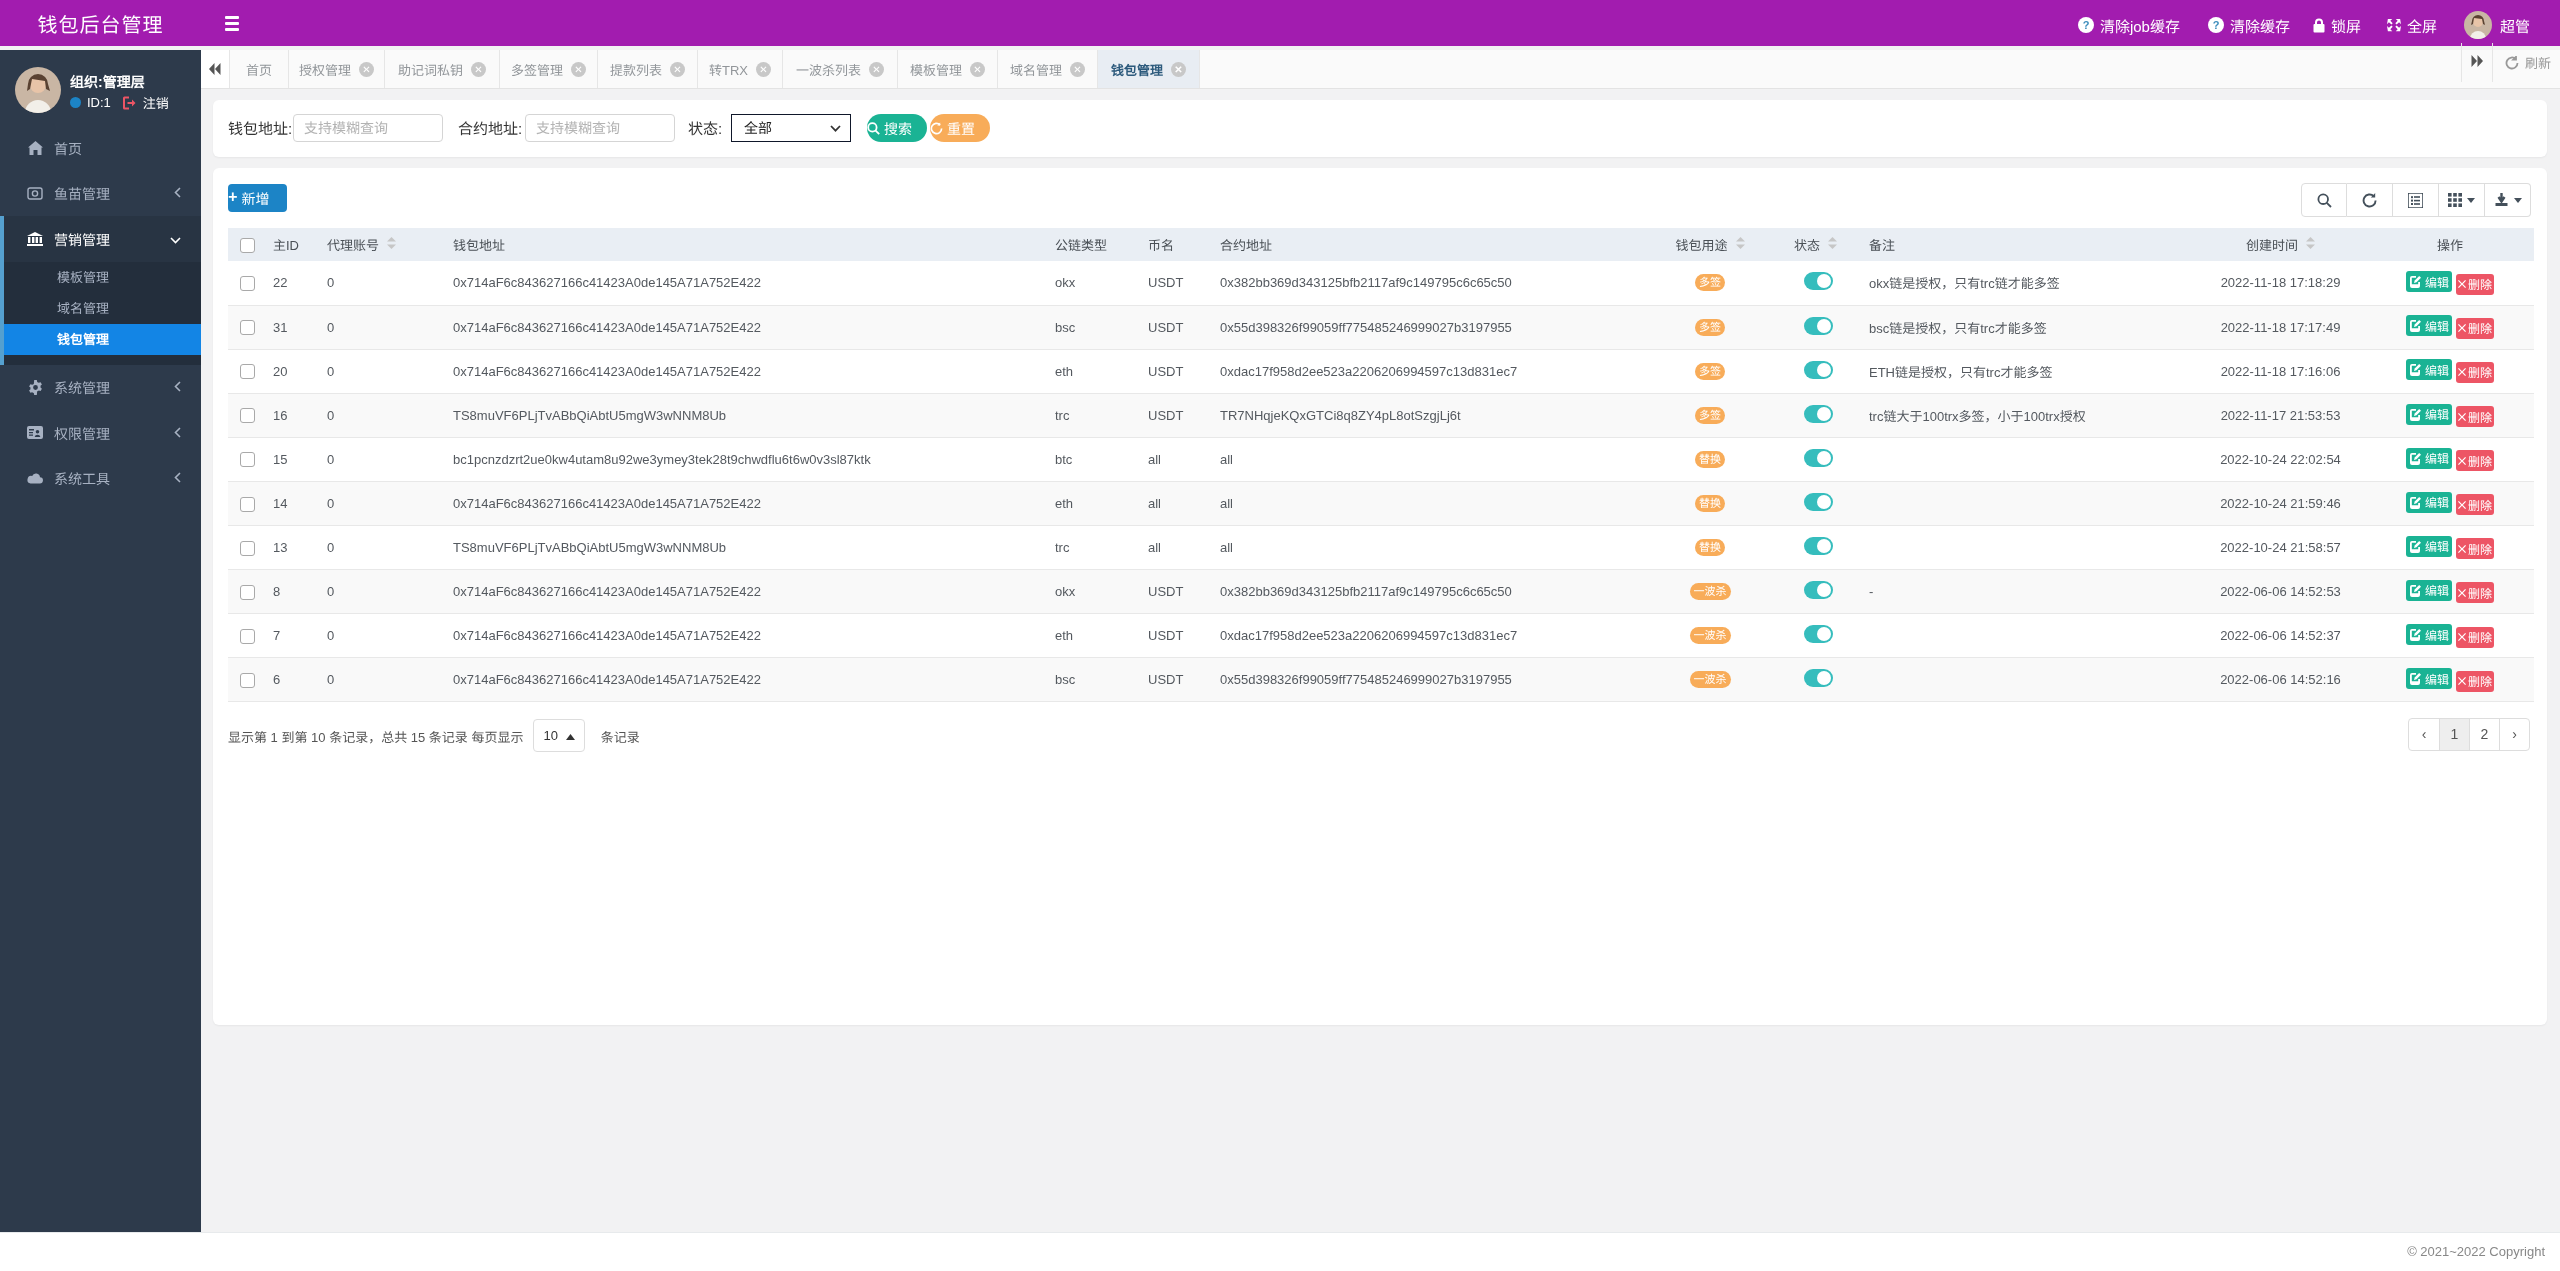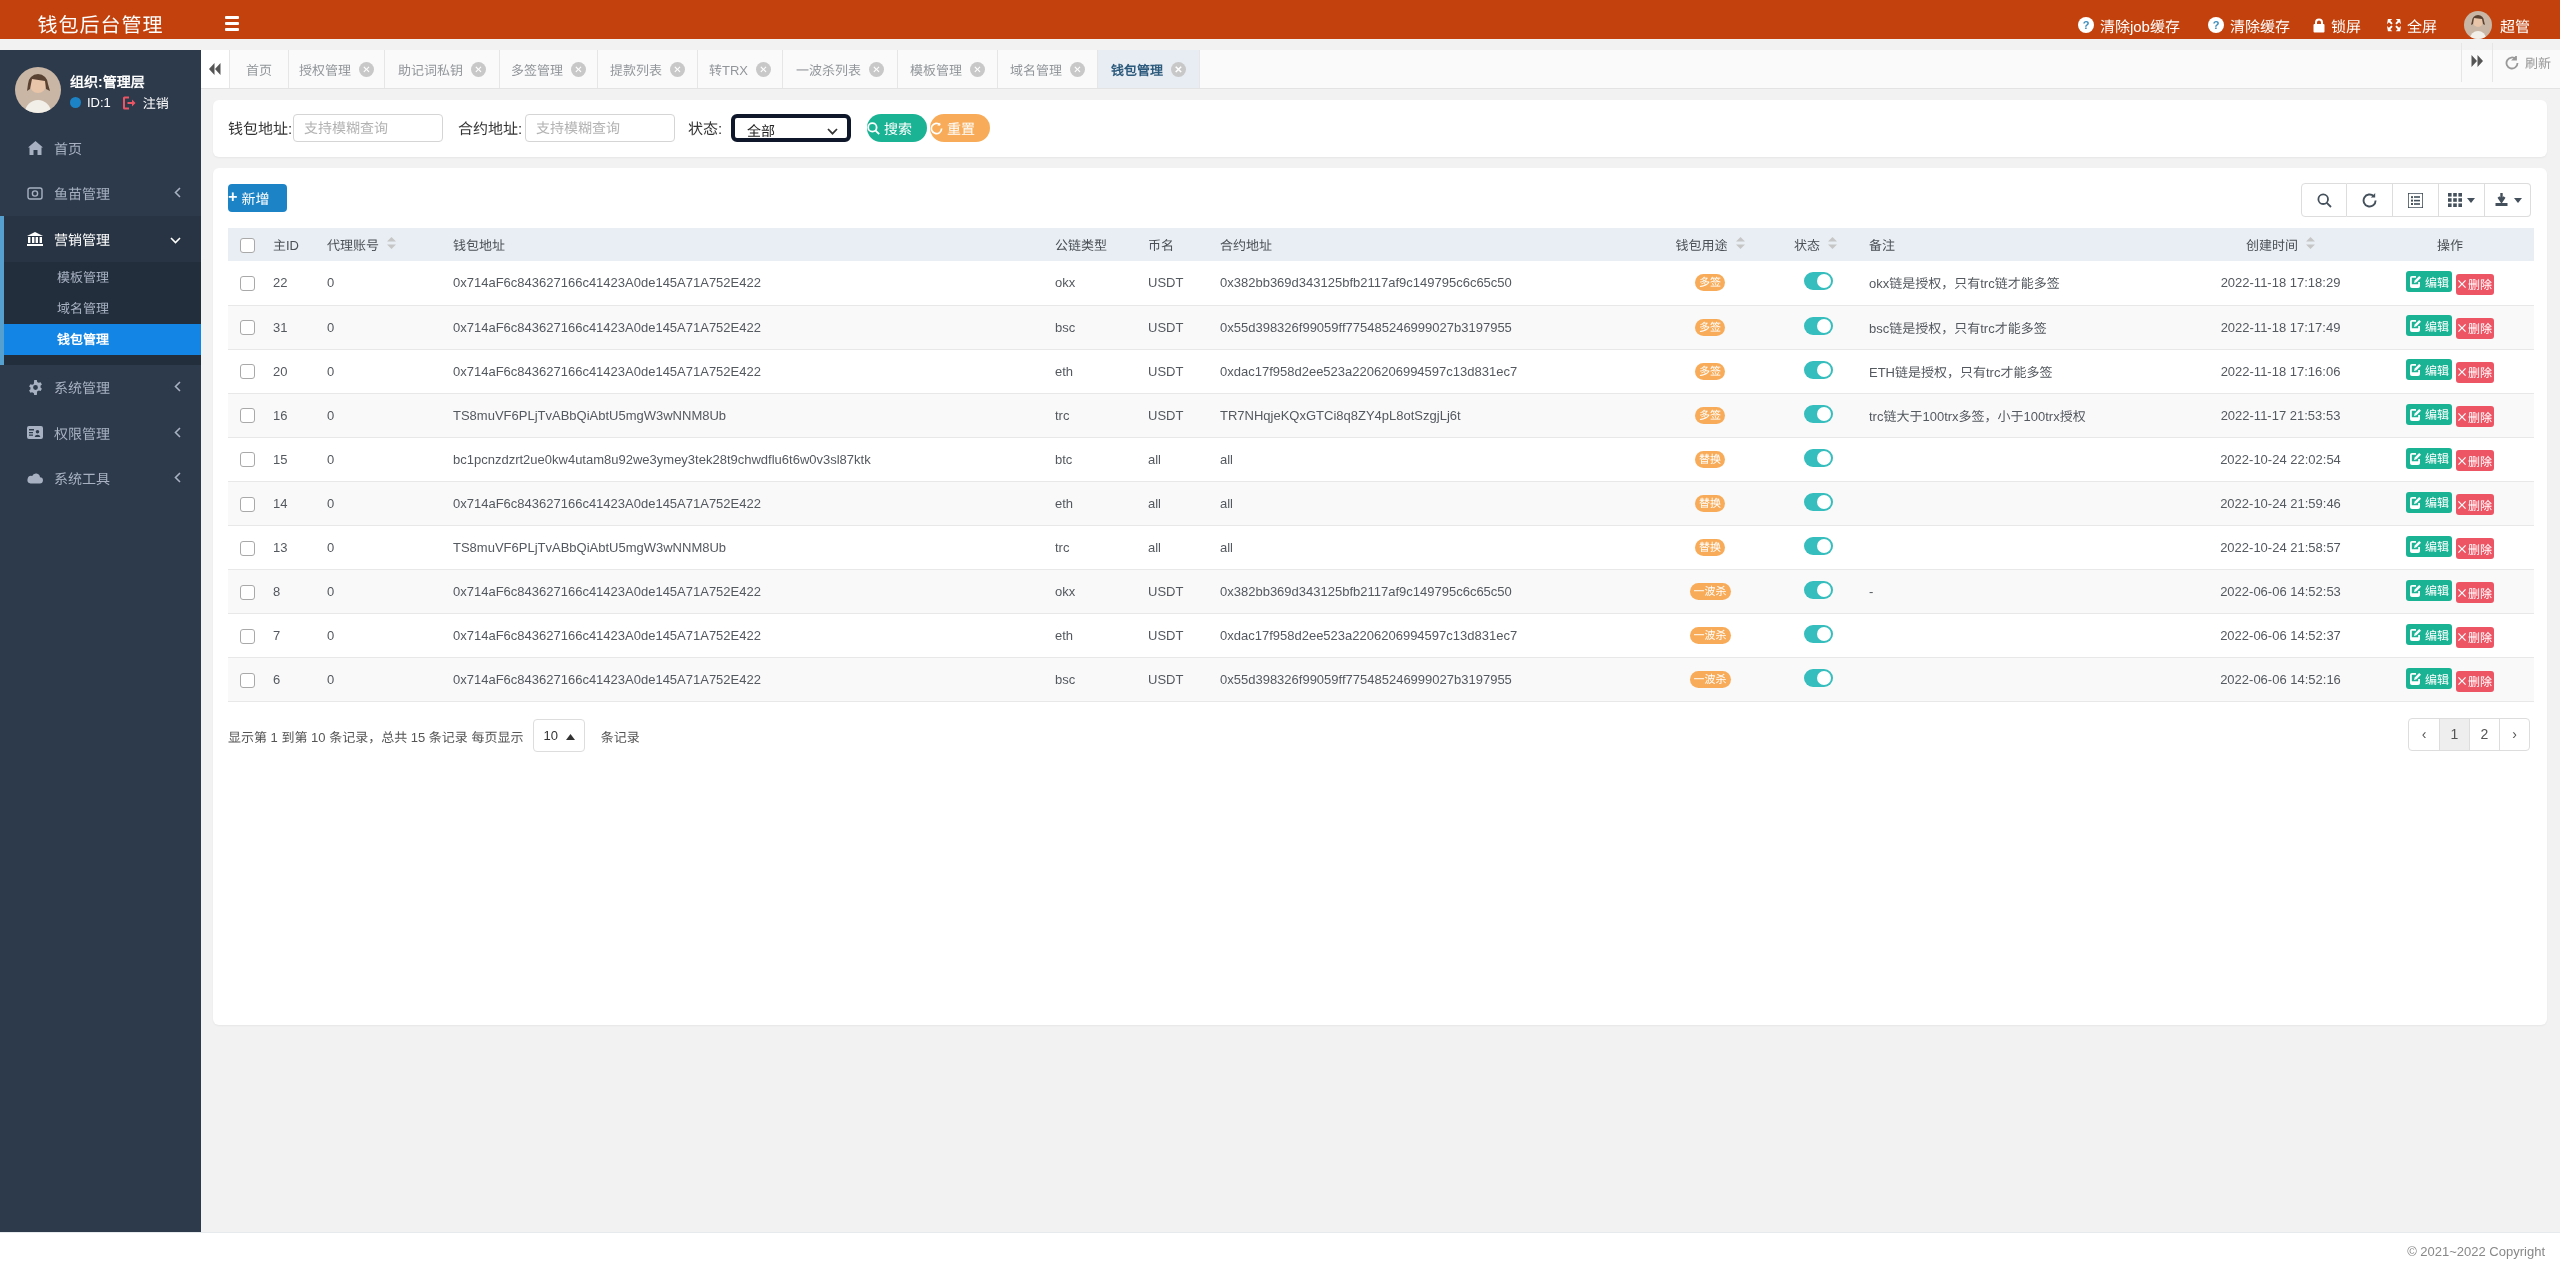--- a/index.html
+++ b/index.html
@@ -1,20 +1,20 @@
 <!DOCTYPE html>
 <html lang="zh-CN"><head>
 <meta charset="utf-8">
 <title>钱包后台管理</title>
 <style>
 * { margin:0; padding:0; box-sizing:border-box; }
 html,body { width:2560px; height:1271px; overflow:hidden; }
 body { font-family:"Liberation Sans", sans-serif; font-size:13px; color:#333; background:#f2f2f3; position:relative; }
 
-#topbar { position:absolute; left:0; top:0; width:2560px; height:39px; background:#c2410c;text-decoration:underline; }
+#topbar { position:absolute; left:0; top:0; width:2560px; height:46px; background:#a21caf;text-decoration:underline; }
 #brand { position:absolute; left:0; top:0; width:201px; height:50px; color:#fff; font-size:20px; text-align:center; line-height:50px; letter-spacing:1px; }
 #hamb { position:absolute; left:225px; top:16px; width:14px; height:18px; }
 #hamb i { display:block; height:3px; background:#fff; margin-bottom:3px; border-radius:1px;}
 #topmenu { position:absolute; right:0; top:0; height:50px; display:flex; align-items:center; color:#fff; font-size:15px; }
 #topmenu .itm { display:flex; align-items:center; }
 #topmenu .m1{margin-right:28px}#topmenu .m2{margin-right:23px}#topmenu .m3{margin-right:26px}#topmenu .m4{margin-right:27px}
 #topmenu .itm svg { margin-right:6px; }
 #topmenu .avatar { width:28px; height:28px; border-radius:50%; overflow:hidden; margin-right:8px; }
 #topmenu .last { margin-right:30px; }
 
@@ -46,21 +46,21 @@
 #tabbar .rtools .sep { width:1px; height:39px; background:#e6e6e6; }
 #tabbar .rtools .dbl { padding:0 9px; }
 #tabbar .rtools .rfr { padding:0 9px 0 12px; display:flex; align-items:center; color:#999; }
 #tabbar .rtools .rfr svg { margin-right:6px; }
 
 #card1 { position:absolute; left:213px; top:100px; width:2334px; height:57px; background:#fff; border-radius:6px; box-shadow:0 1px 2px rgba(0,0,0,.05); }
 .frow { position:relative; height:57px; font-size:15px; color:#333; }
 .frow label { position:absolute; top:0; line-height:57px; }
 .frow input { position:absolute; top:14px; width:150px; height:28px; border:1px solid #d5d5d5; border-radius:4px; padding:0 10px; font-size:14px; color:#333; outline:none; font-family:"Liberation Sans",sans-serif; }
 .frow input::placeholder { color:#b3b3b3; }
-.frow .sel { position:absolute; left:518px; top:14px; width:120px; height:28px; border:4px solid #0f172a; border-radius:6px; font-size:14px; line-height:26px; padding-left:12px; color:#222;}
+.frow .sel { position:absolute; left:518px; top:14px; width:120px; height:28px; border:1px solid #0f172a; border-radius:0; font-size:14px; line-height:26px; padding-left:12px; color:#222;}
 .frow .sel svg { position:absolute; right:9px; top:10px; }
 .btn { display:inline-flex; align-items:center; color:#fff; border:none; cursor:pointer; font-family:Liberation Mono, monospace; }
 .btn-search { position:absolute; left:654px; top:14px; background:#1ab394; border-radius:15px; width:60px; height:28px; font-size:14px; }
 .btn-reset { position:absolute; left:717px; top:14px; background:#f8ac59; border-radius:15px; width:60px; height:28px; font-size:14px; }
 #card2 { position:absolute; left:213px; top:168px; width:2334px; height:857px; background:#fff; border-radius:6px; box-shadow:0 1px 2px rgba(0,0,0,.05); }
 .btn-add { position:absolute; left:15px; top:16px; width:59px; height:28px; background:#1c84c6; border-radius:4px; font-size:14px; }
 .tgroup { position:absolute; right:16px; top:15px; height:34px; display:flex; }
 .tgroup .tbtn { width:46px; height:34px; border:1px solid #ddd; border-left:none; background:#fff; display:flex; align-items:center; justify-content:center; }
 .tgroup .tbtn:first-child { border-left:1px solid #ddd; border-radius:4px 0 0 4px; }
 .tgroup .tbtn:last-child { border-radius:0 4px 4px 0; }

